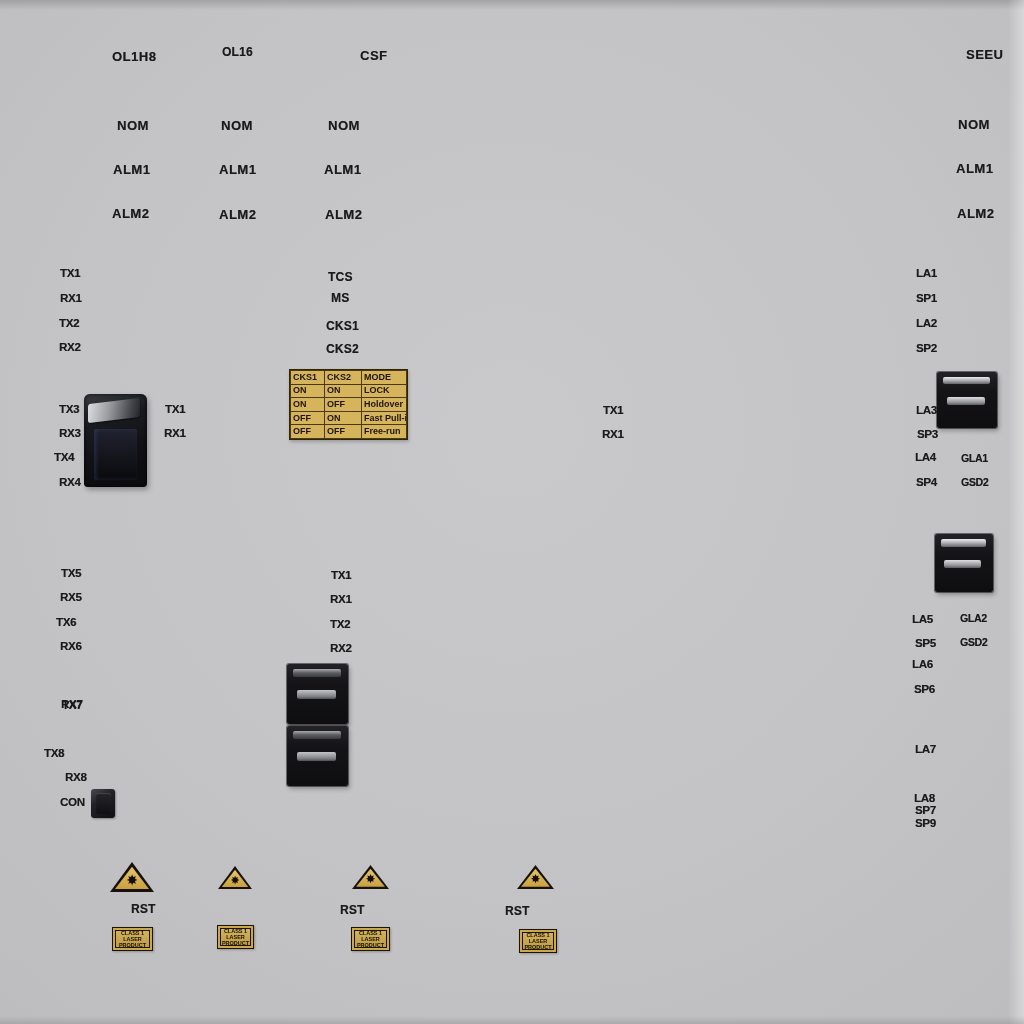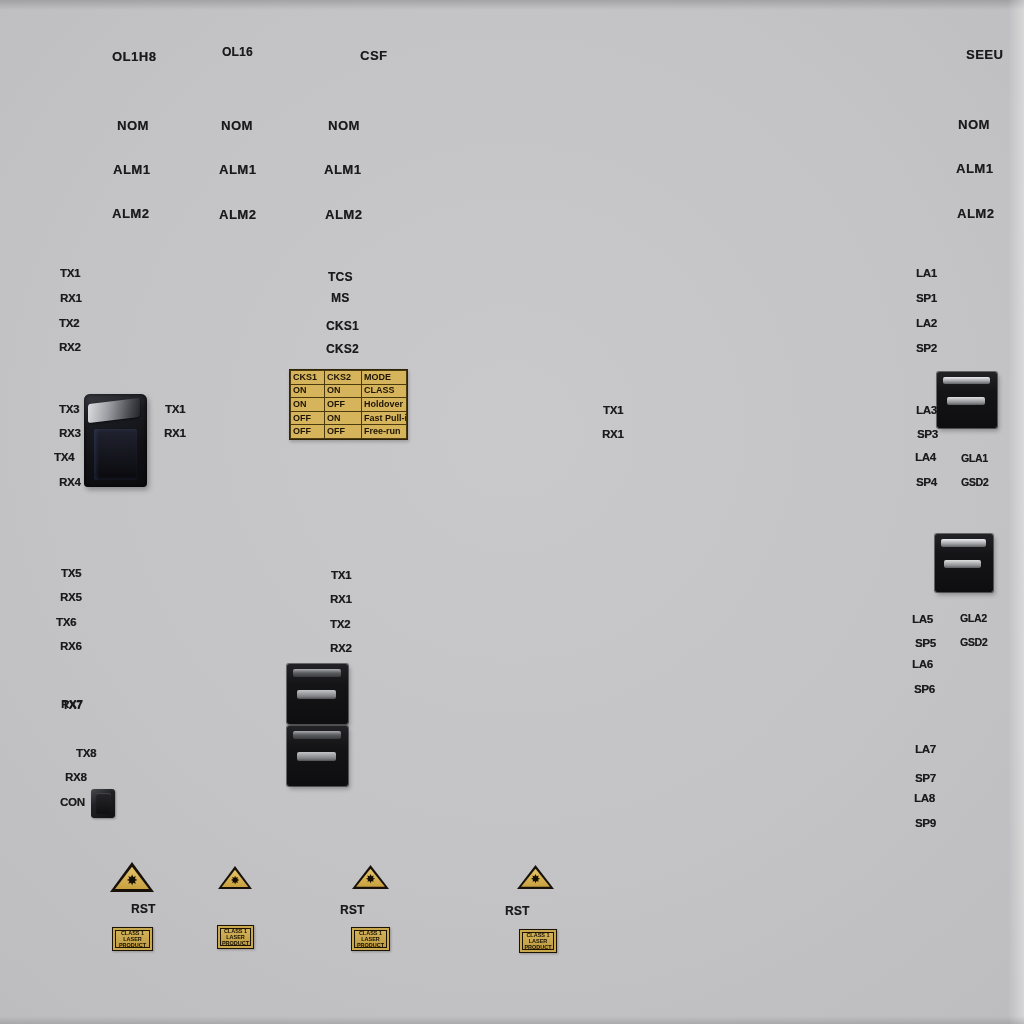--- a/index.html
+++ b/index.html
@@ -121,21 +121,21 @@
   <table>
     <tbody>
         <tr>
       <th class="c1">CKS1</th>
       <th class="c2">CKS2</th>
       <th>MODE</th>
     </tr>
     <tr>
       <td>ON</td>
       <td>ON</td>
-      <td>CLASS</td>
+      <td>LOCK</td>
     </tr>
     <tr>
       <td>ON</td>
       <td>OFF</td>
       <td>Holdover</td>
     </tr>
     <tr>
       <td>OFF</td>
       <td>ON</td>
       <td>Fast Pull-in</td>
@@ -184,21 +184,21 @@
   <div class="bar2"></div>
 </div>
 <span class="lbl s11" style="left:912px;top:613px">LA5</span>
 <span class="lbl s10" style="left:960px;top:612px">GLA2</span>
 <span class="lbl s11" style="left:915px;top:637px">SP5</span>
 <span class="lbl s10" style="left:960px;top:636px">GSD2</span>
 <span class="lbl s11" style="left:912px;top:658px">LA6</span>
 <span class="lbl s11" style="left:914px;top:683px">SP6</span>
 
 <span class="lbl s11" style="left:915px;top:743px">LA7</span>
-<span class="lbl s11" style="left:915px;top:772px">SP7</span>
+<span class="lbl s11" style="left:915px;top:804px">SP7</span>
 <span class="lbl s11" style="left:914px;top:792px">LA8</span>
 <span class="lbl s11" style="left:915px;top:817px">SP9</span>
 
 <span class="lbl s11" style="left:61px;top:567px">TX5</span>
 <span class="lbl s11" style="left:60px;top:591px">RX5</span>
 <span class="lbl s11" style="left:56px;top:616px">TX6</span>
 <span class="lbl s11" style="left:60px;top:640px">RX6</span>
 
 <span class="lbl s11" style="left:331px;top:569px">TX1</span>
 <span class="lbl s11" style="left:330px;top:593px">RX1</span>
@@ -209,21 +209,21 @@
   <div class="bar1"></div>
   <div class="bar2"></div>
 </div>
 <div class="conn-sq dark" style="left:287px;top:726px;width:61px;height:60px">
   <div class="bar1"></div>
   <div class="bar2"></div>
 </div>
 
 <span class="lbl s11" style="left:62px;top:699px">TX7</span>
 <span class="lbl s11" style="left:61px;top:698px">RX7</span>
-<span class="lbl s11" style="left:76px;top:747px">TX8</span>
+<span class="lbl s11" style="left:44px;top:747px">TX8</span>
 <span class="lbl s11" style="left:65px;top:771px">RX8</span>
 <span class="lbl s11" style="left:60px;top:796px">CON</span>
 <div class="conn-con" style="left:91px;top:789px;width:24px;height:29px">
   <div class="inner"></div>
 </div>
 
 <div class="tri" style="left:110px;top:862px;width:44px;height:30px">
   <div class="tri-in"></div>
   <span class="burst" style="font-size:14px">✸</span>
 </div>

